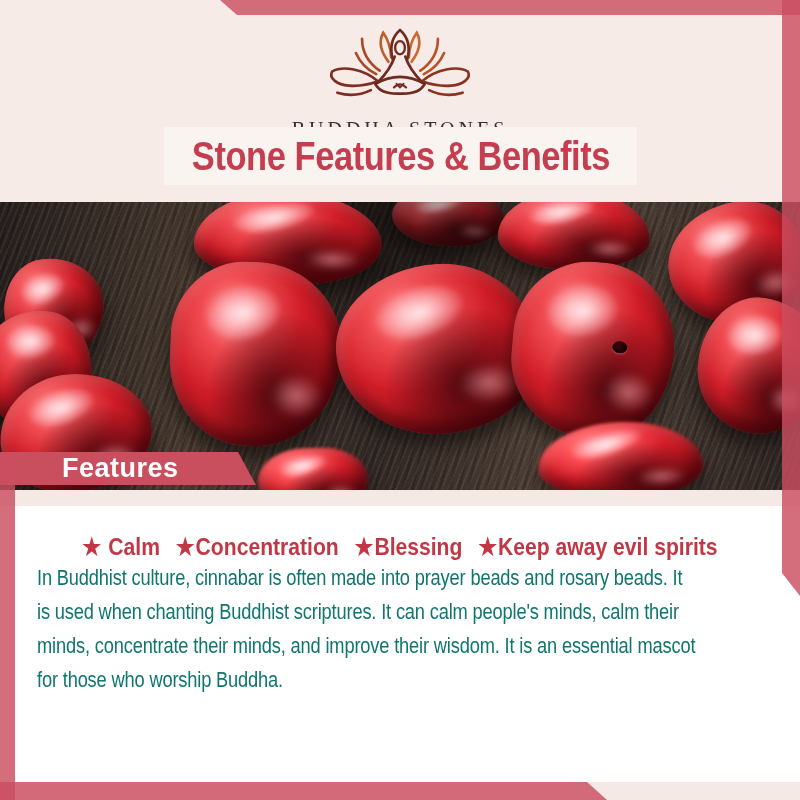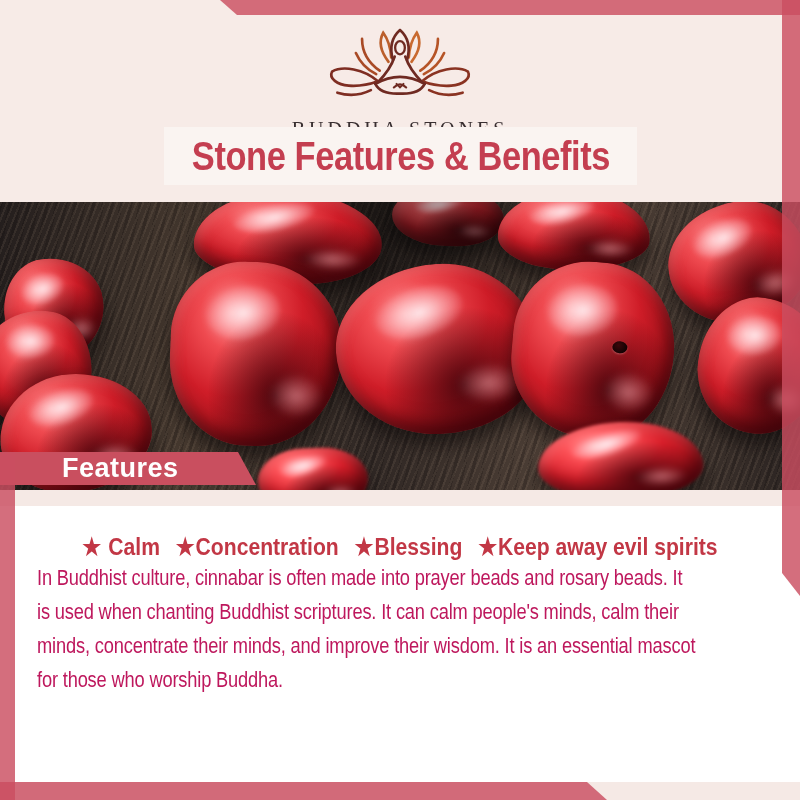--- a/index.html
+++ b/index.html
@@ -84,21 +84,21 @@
     position:absolute; left:0; top:526px; width:800px; text-align:center; z-index:3; white-space:nowrap;margin-top:7px;
   }
   .features-inner{
     display:inline-block; transform:scaleX(0.88); transform-origin:center;
     font-size:24px; font-weight:bold; color:#c23745;
   }
   .feature{margin:0 9px;}
   .star{margin-right:1px;}
   .star.sp{margin-right:8px;}
   
-  .description{position:absolute; left:37px; top:561px; width:740px; z-index:3; color:#be185d;}
+  .description{position:absolute; left:37px; top:561px; width:740px; z-index:3; color:#0f766e;}
   .description .ln{
     font-size:21.5px; line-height:34px; white-space:nowrap;
     transform:scaleX(0.85); transform-origin:left center; letter-spacing:-0.2px;
   }
 </style>
 </head>
 <body>
 
 <div class="page">
 

